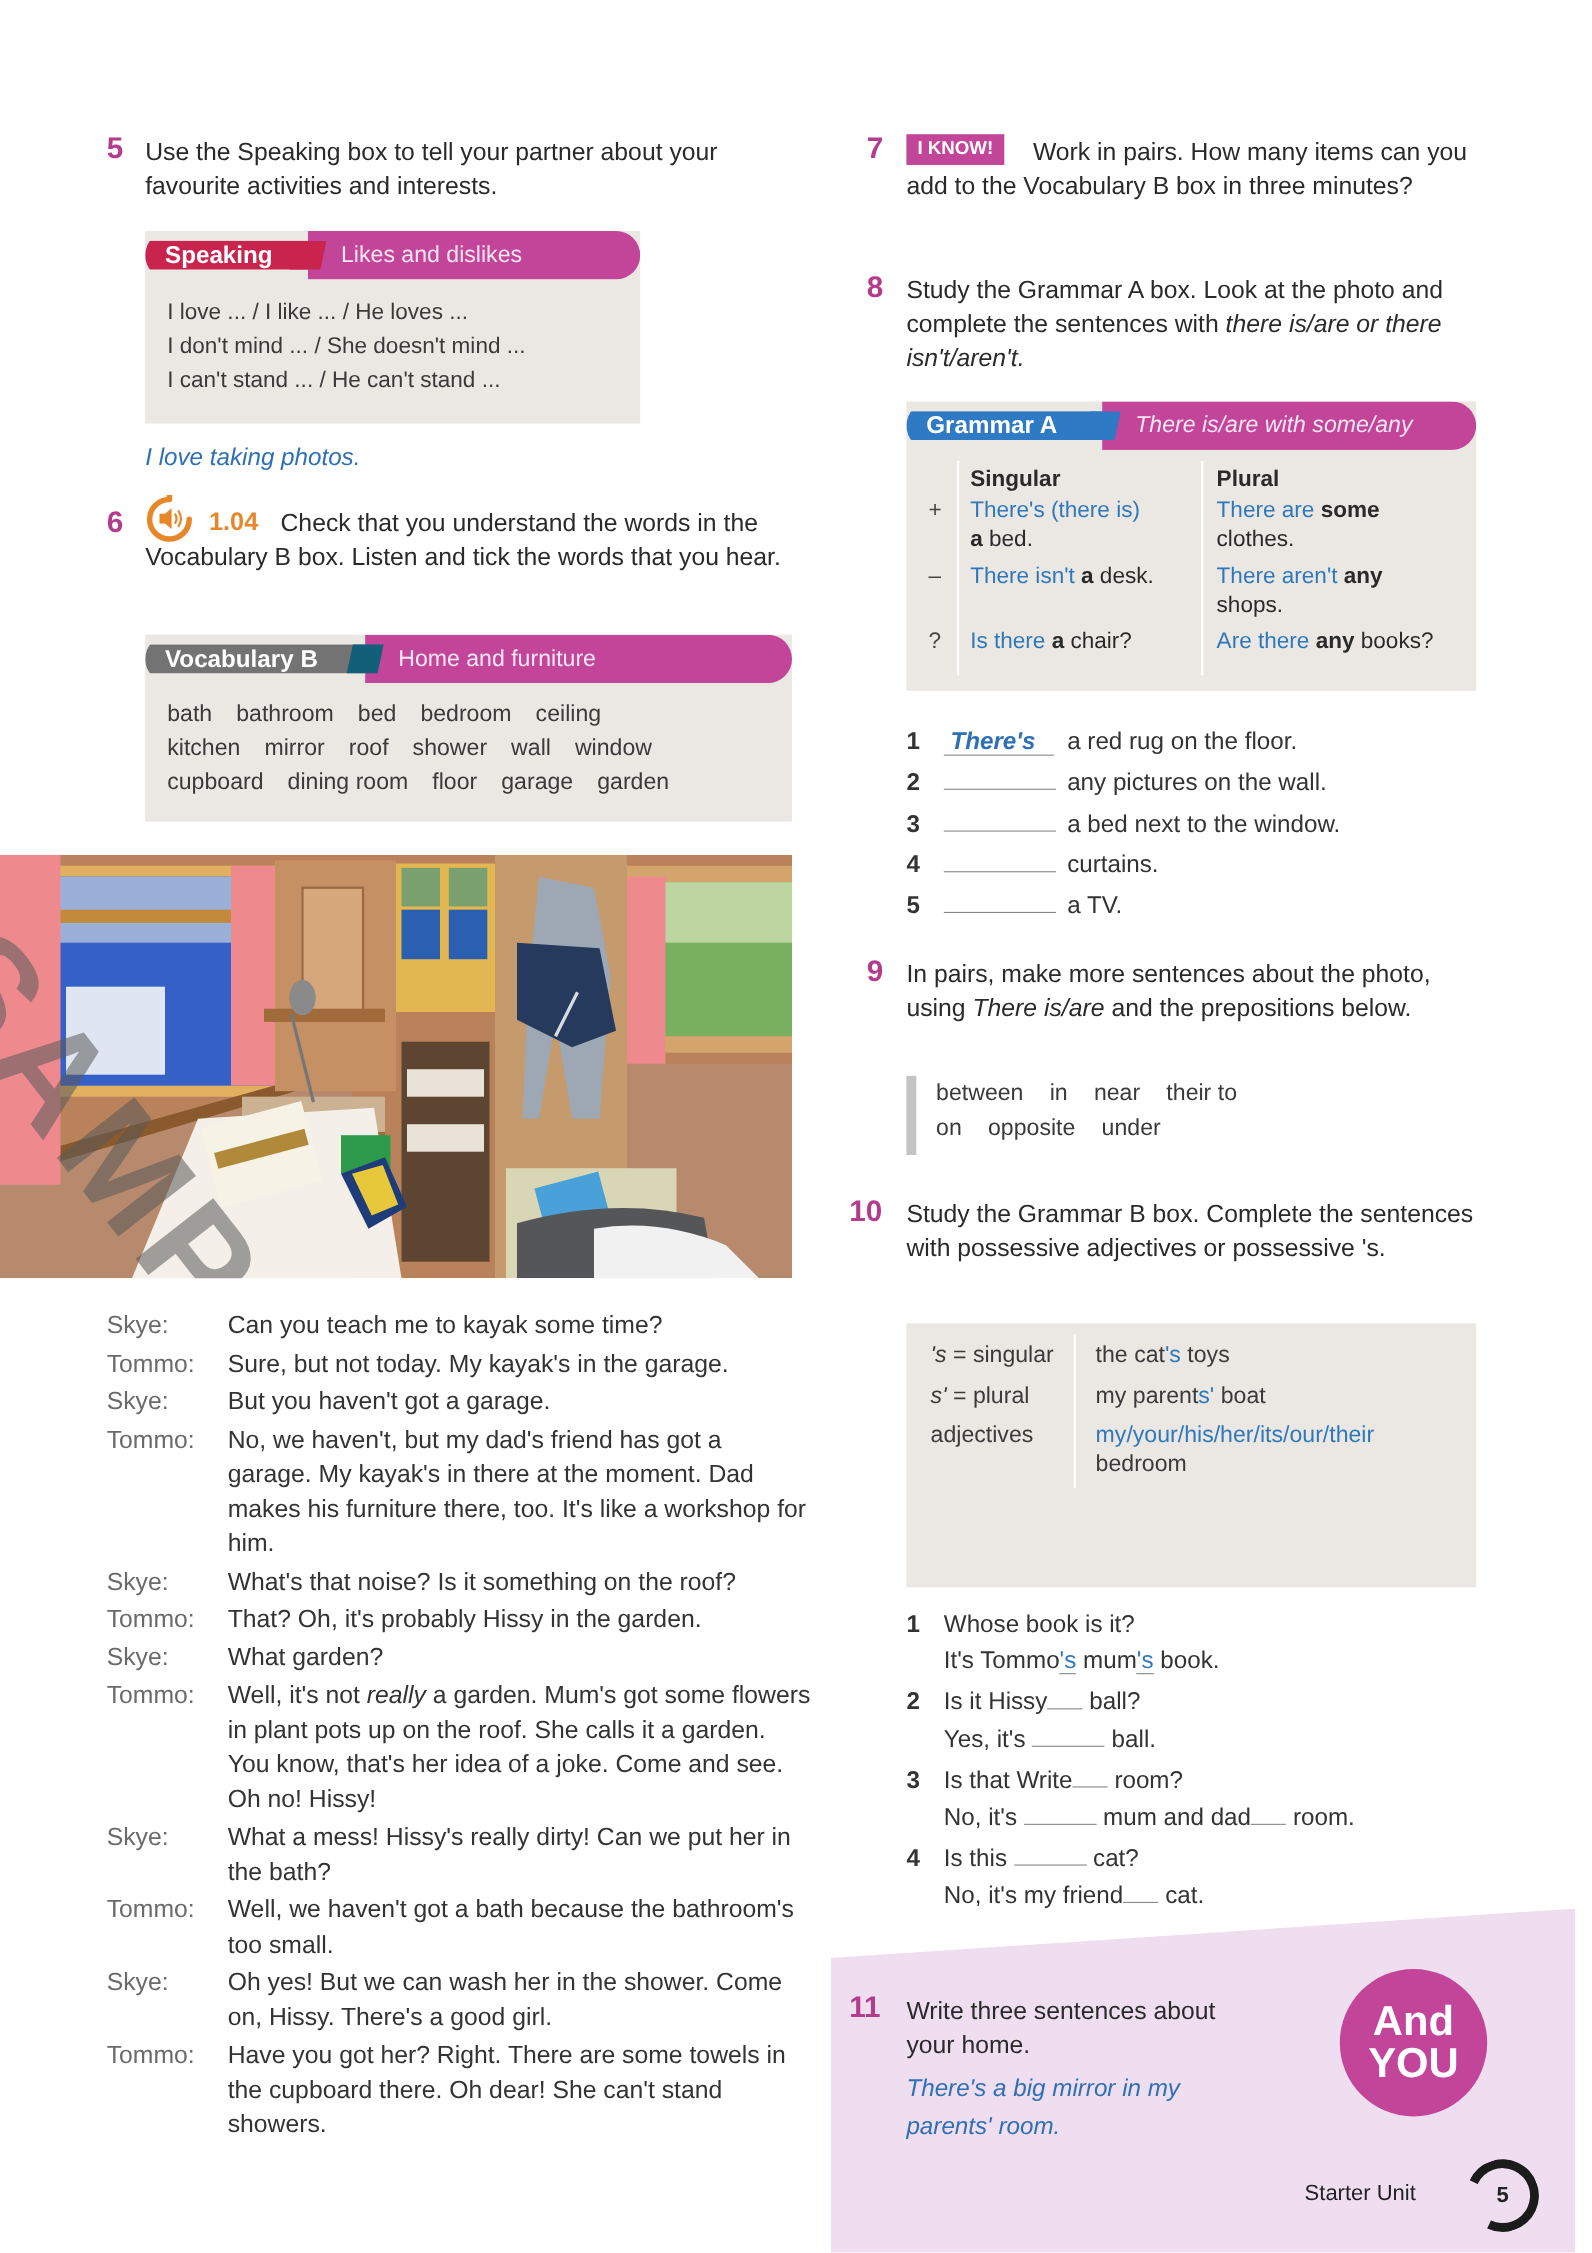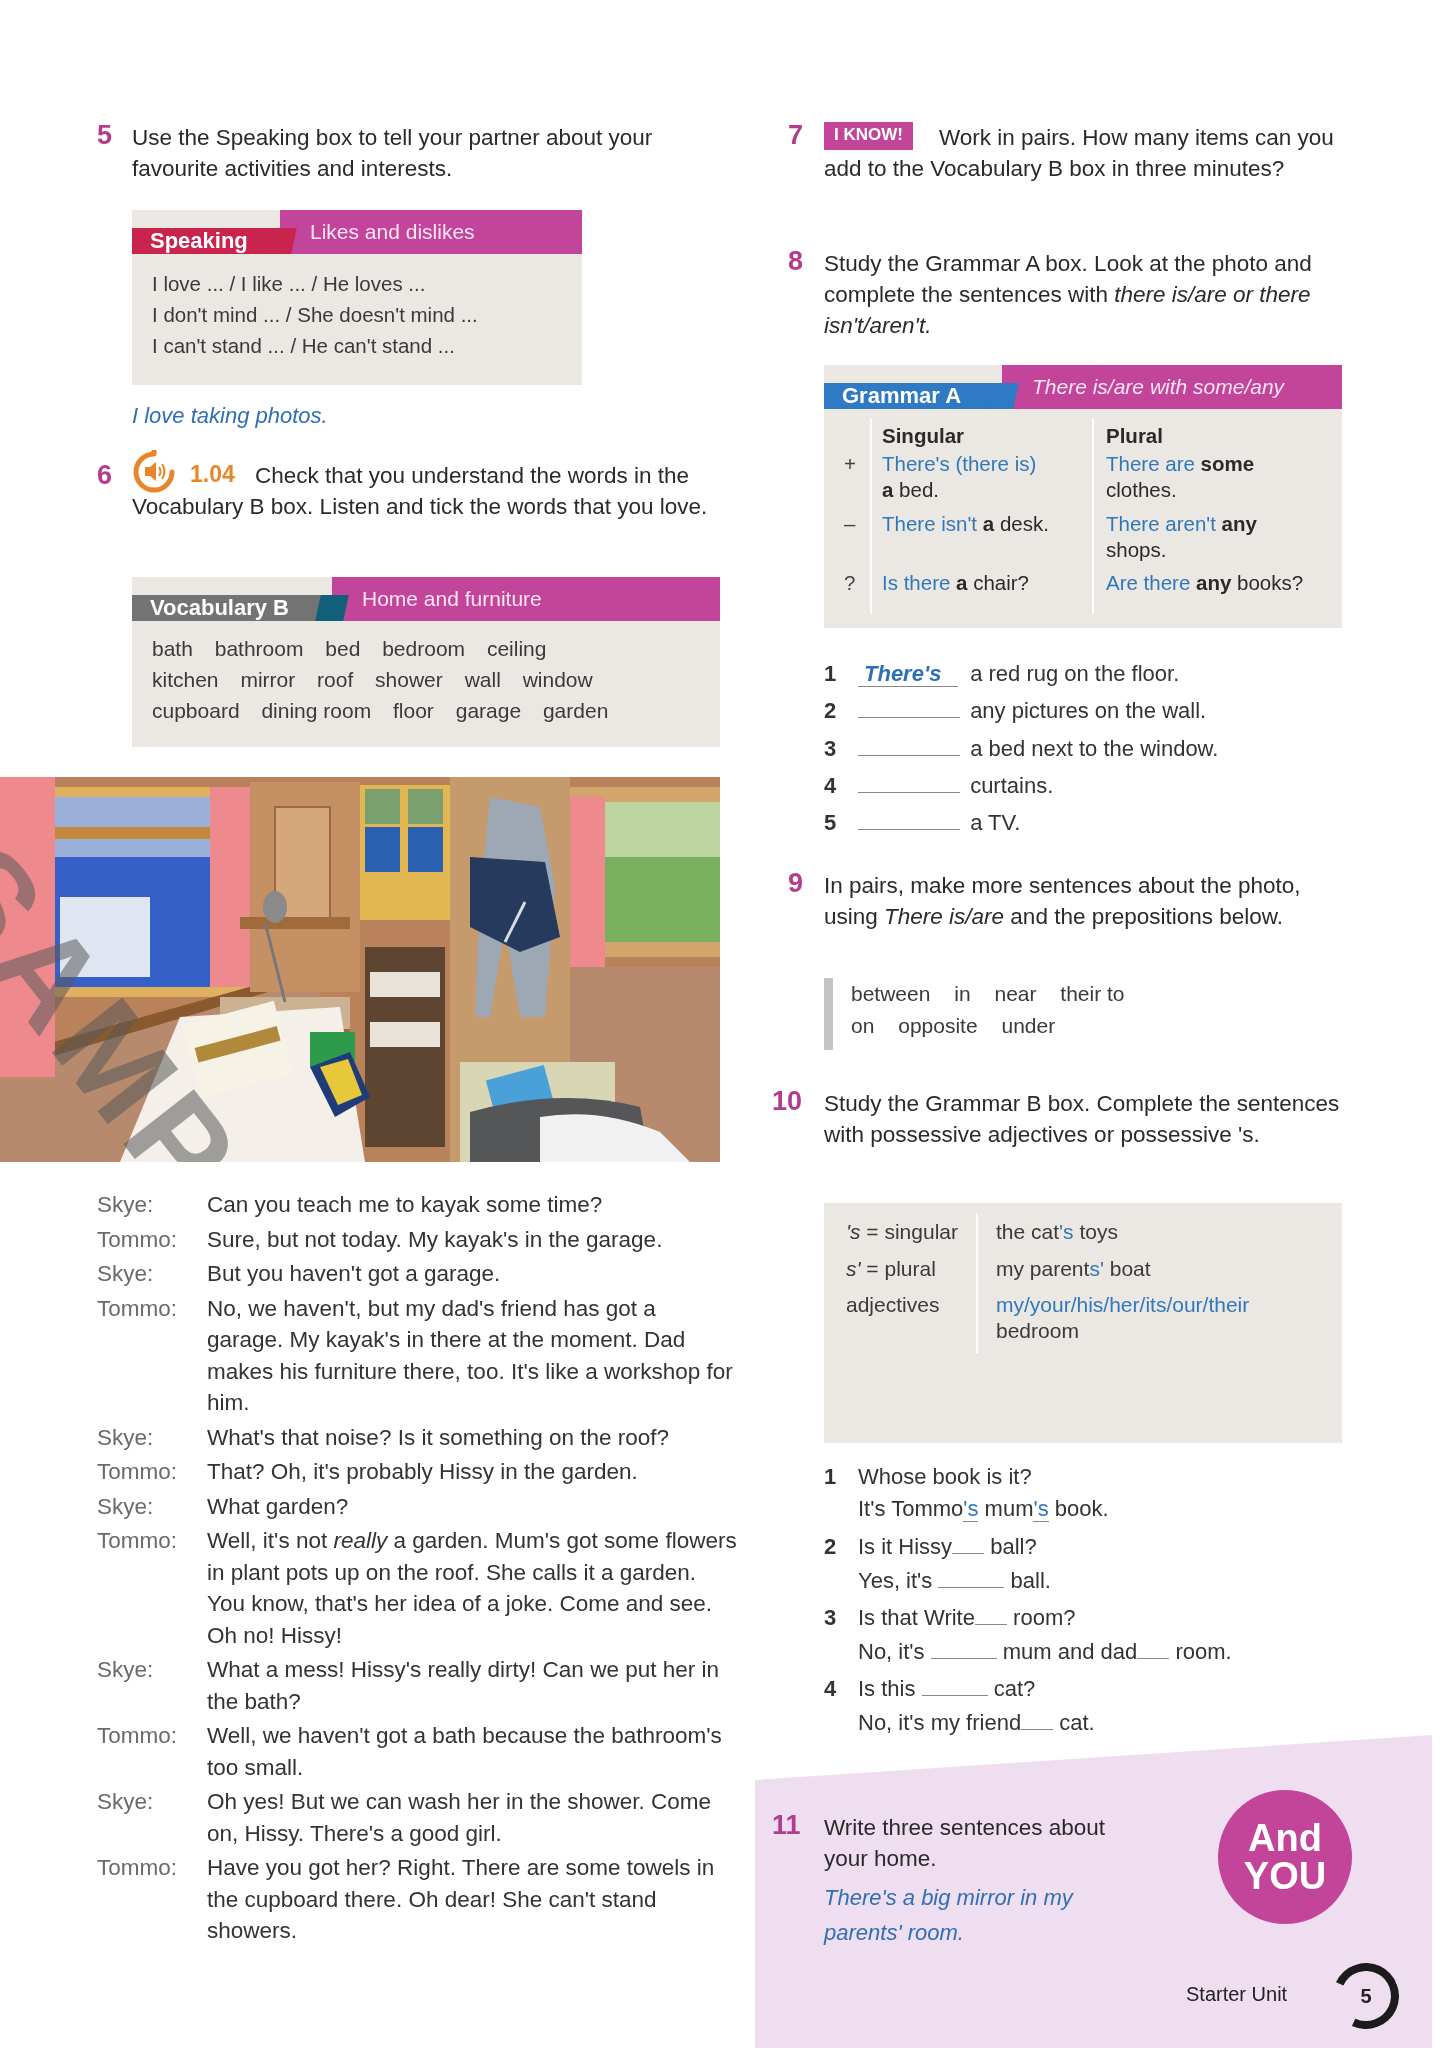--- a/index.html
+++ b/index.html
@@ -9,21 +9,21 @@
   .abs { position: absolute; }
   .num { position: absolute; font-weight: bold; color: #b43c8c; font-size: 27px; }
   .instr { position: absolute; font-size: 22.5px; line-height: 31px; color: #2a2a2a; font-weight: 500; }
   .italic { font-style: italic; }
   .blue { color: #2f78bd; }
   .blue-it { color: #2f6fb5; font-style: italic; }
   .bold { font-weight: bold; }
 
   
   .box { position: absolute; background: #ebe8e3; }
-  .box-head { position: relative; height: 44px; display: flex; align-items: flex-end; overflow: hidden; }
+  .box-head { position: relative; height: 44px; display: flex; align-items: center; overflow: hidden; border-radius: 22px; }
   .box-head .left { position: relative; z-index: 2; color: #fff; font-weight: bold; font-size: 22px; display: flex; align-items: center; padding-left: 18px; }
   .box-head .right { position: absolute; top: 0; bottom: 0; right: 0; background: #c2459a; color: #fbe6f4; font-size: 21px; display: flex; align-items: center; }
   .box-head .left::after { content: ""; position: absolute; top: 0; bottom: 0; right: -14px; width: 28px; transform: skewX(-12deg); z-index: -1; }
 
   .speaking-head .left { background: #c8244e; width: 148px; }
   .speaking-head .left::after { background: #c8244e; }
   .speaking-head .right { left: 148px; padding-left: 30px; }
 
   .vocab-head .left { background: #737373; width: 200px; }
   .vocab-head .left::after { background: #125f7a; }
@@ -96,21 +96,21 @@
   <svg width="44" height="44" viewBox="0 0 44 44">
     <path d="M22 4 A18 18 0 1 0 40 22" fill="none" stroke="#e8872a" stroke-width="5" stroke-linecap="round"></path>
     <path d="M22 4 L22 0" stroke="#e8872a" stroke-width="5"></path>
     <rect x="13" y="17" width="5" height="9" fill="#e8872a"></rect>
     <polygon points="18,17 24,12 24,31 18,26" fill="#e8872a"></polygon>
     <path d="M27 17 Q30 21.5 27 26" fill="none" stroke="#e8872a" stroke-width="2"></path>
     <path d="M30 14 Q35 21.5 30 29" fill="none" stroke="#e8872a" stroke-width="2"></path>
   </svg>
 </div>
 <div class="abs bold" style="left:190px; top:461px; font-size:23px; color:#e8872a;">1.04</div>
-<div class="instr" style="left:132px; top:460px; width:600px; text-indent:123px;">Check that you understand the words in the Vocabulary B box. Listen and tick the words that you love.</div>
+<div class="instr" style="left:132px; top:460px; width:600px; text-indent:123px;">Check that you understand the words in the Vocabulary B box. Listen and tick the words that you hear.</div>
 
 <div class="box" style="left:132px; top:577px; width:588px; height:170px;">
   <div class="box-head vocab-head">
     <div class="left">Vocabulary B</div>
     <div class="right">Home and furniture</div>
   </div>
   <div class="box-body vocab-words" style="padding-top:12px; font-size:21px; line-height:31px;">
     <div>
       <span>bath</span>
       <span>bathroom</span>

